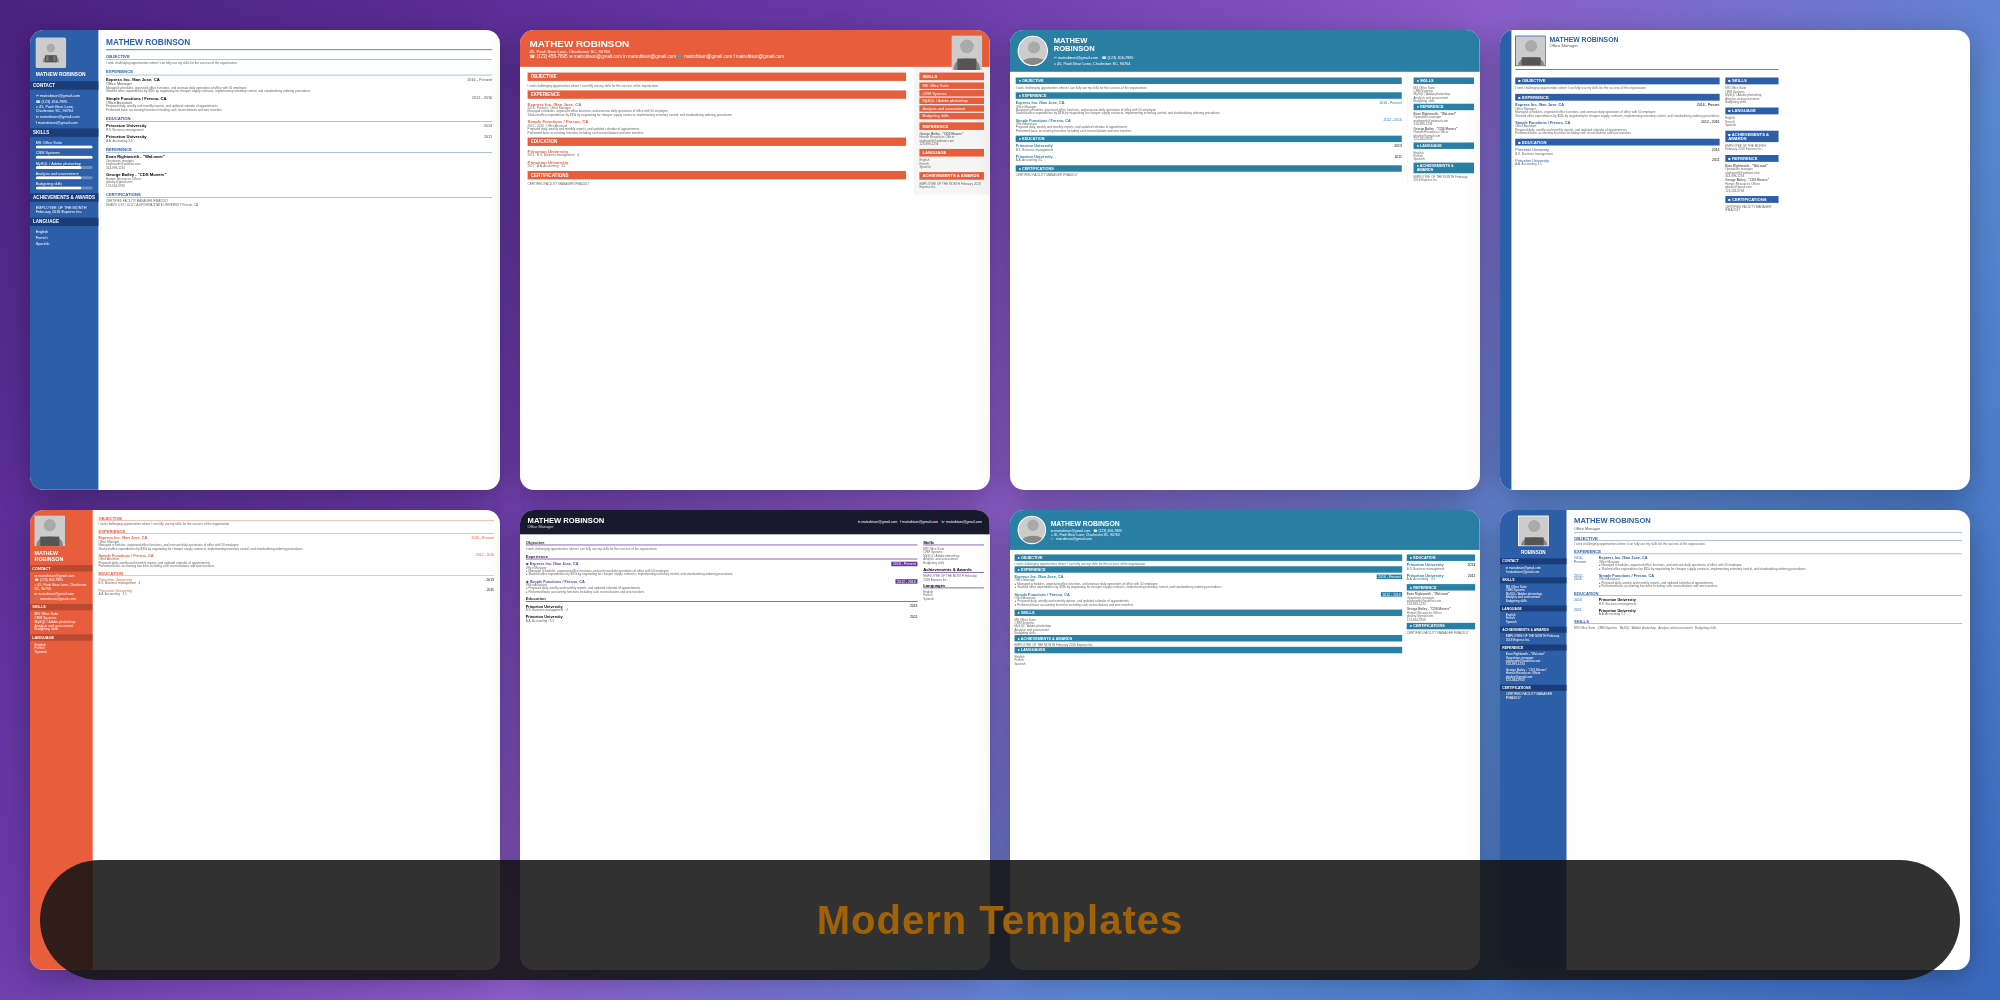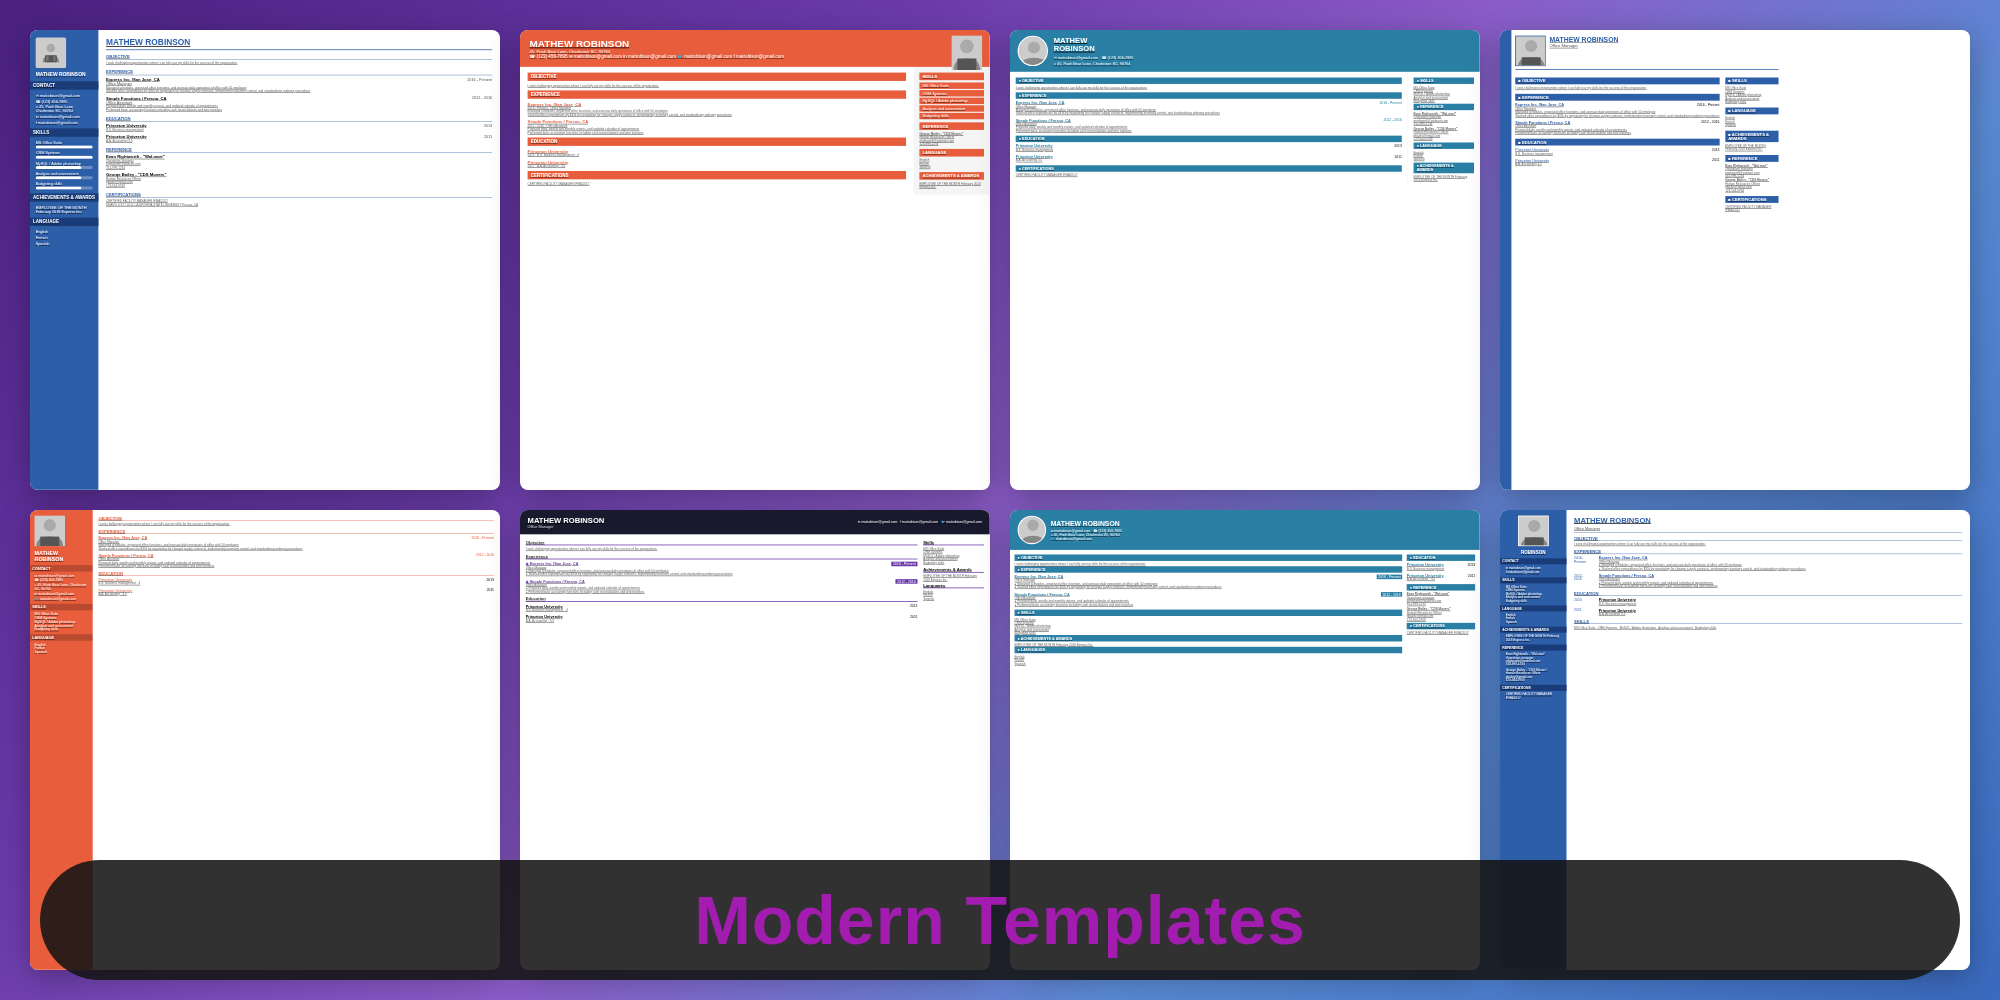--- a/index.html
+++ b/index.html
@@ -8,46 +8,45 @@
       width: 2000px;
       height: 1000px;
       overflow: hidden;
       background: linear-gradient(135deg, #4a2080 0%, #6a3aaa 30%, #8b5cc8 50%, #5a8ad4 70%, #3a6abf 100%);
       font-family: Arial, sans-serif;
       position: relative;
     }
 
     .resume-card {
       background: white;
-      border-radius: 8px;
+      border-radius: 14px;
       overflow: hidden;
       box-shadow: 0 8px 32px rgba(0,0,0,0.3);
       position: relative;
-      text-decoration: underline;
     }
 
     
     .banner {
       position: absolute;
       bottom: 0;
       left: 0;
       right: 0;
       height: 120px;
       background: rgba(20, 20, 20, 0.88);
       border-radius: 60px;
       margin: 0 40px 20px 40px;
       display: flex;
       align-items: center;
       justify-content: center;
       z-index: 100;
     }
 
     .banner-text {
-      color: #a21caf;
-      font-size: 68px;
+      color: #a16207;
+      font-size: 40px;
       font-weight: bold;
       letter-spacing: 1px;
     }
 
     
     .card-inner {
       transform: scale(0.38);
       transform-origin: top left;
       width: 263%;
       height: 263%;

